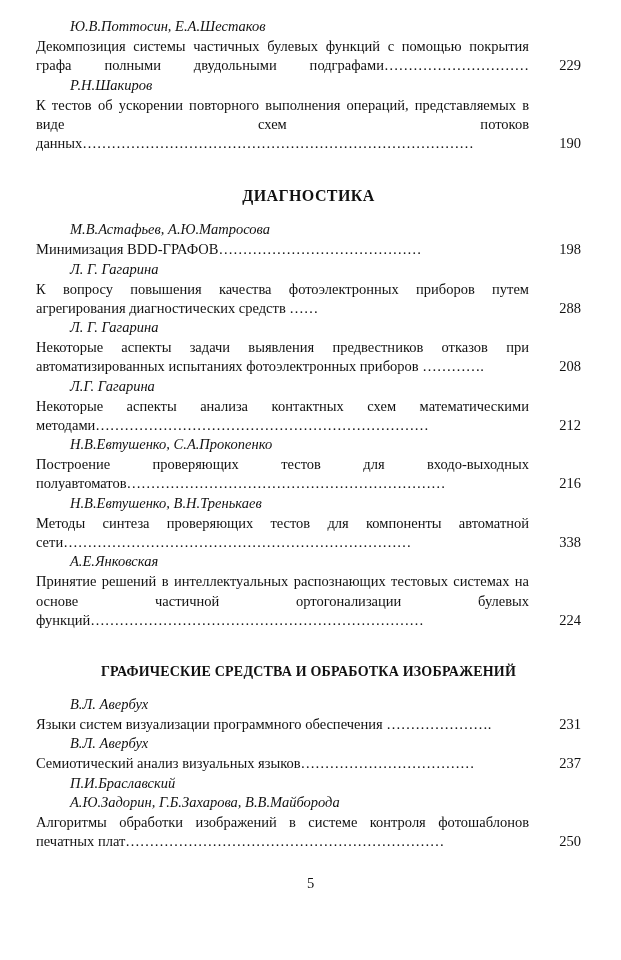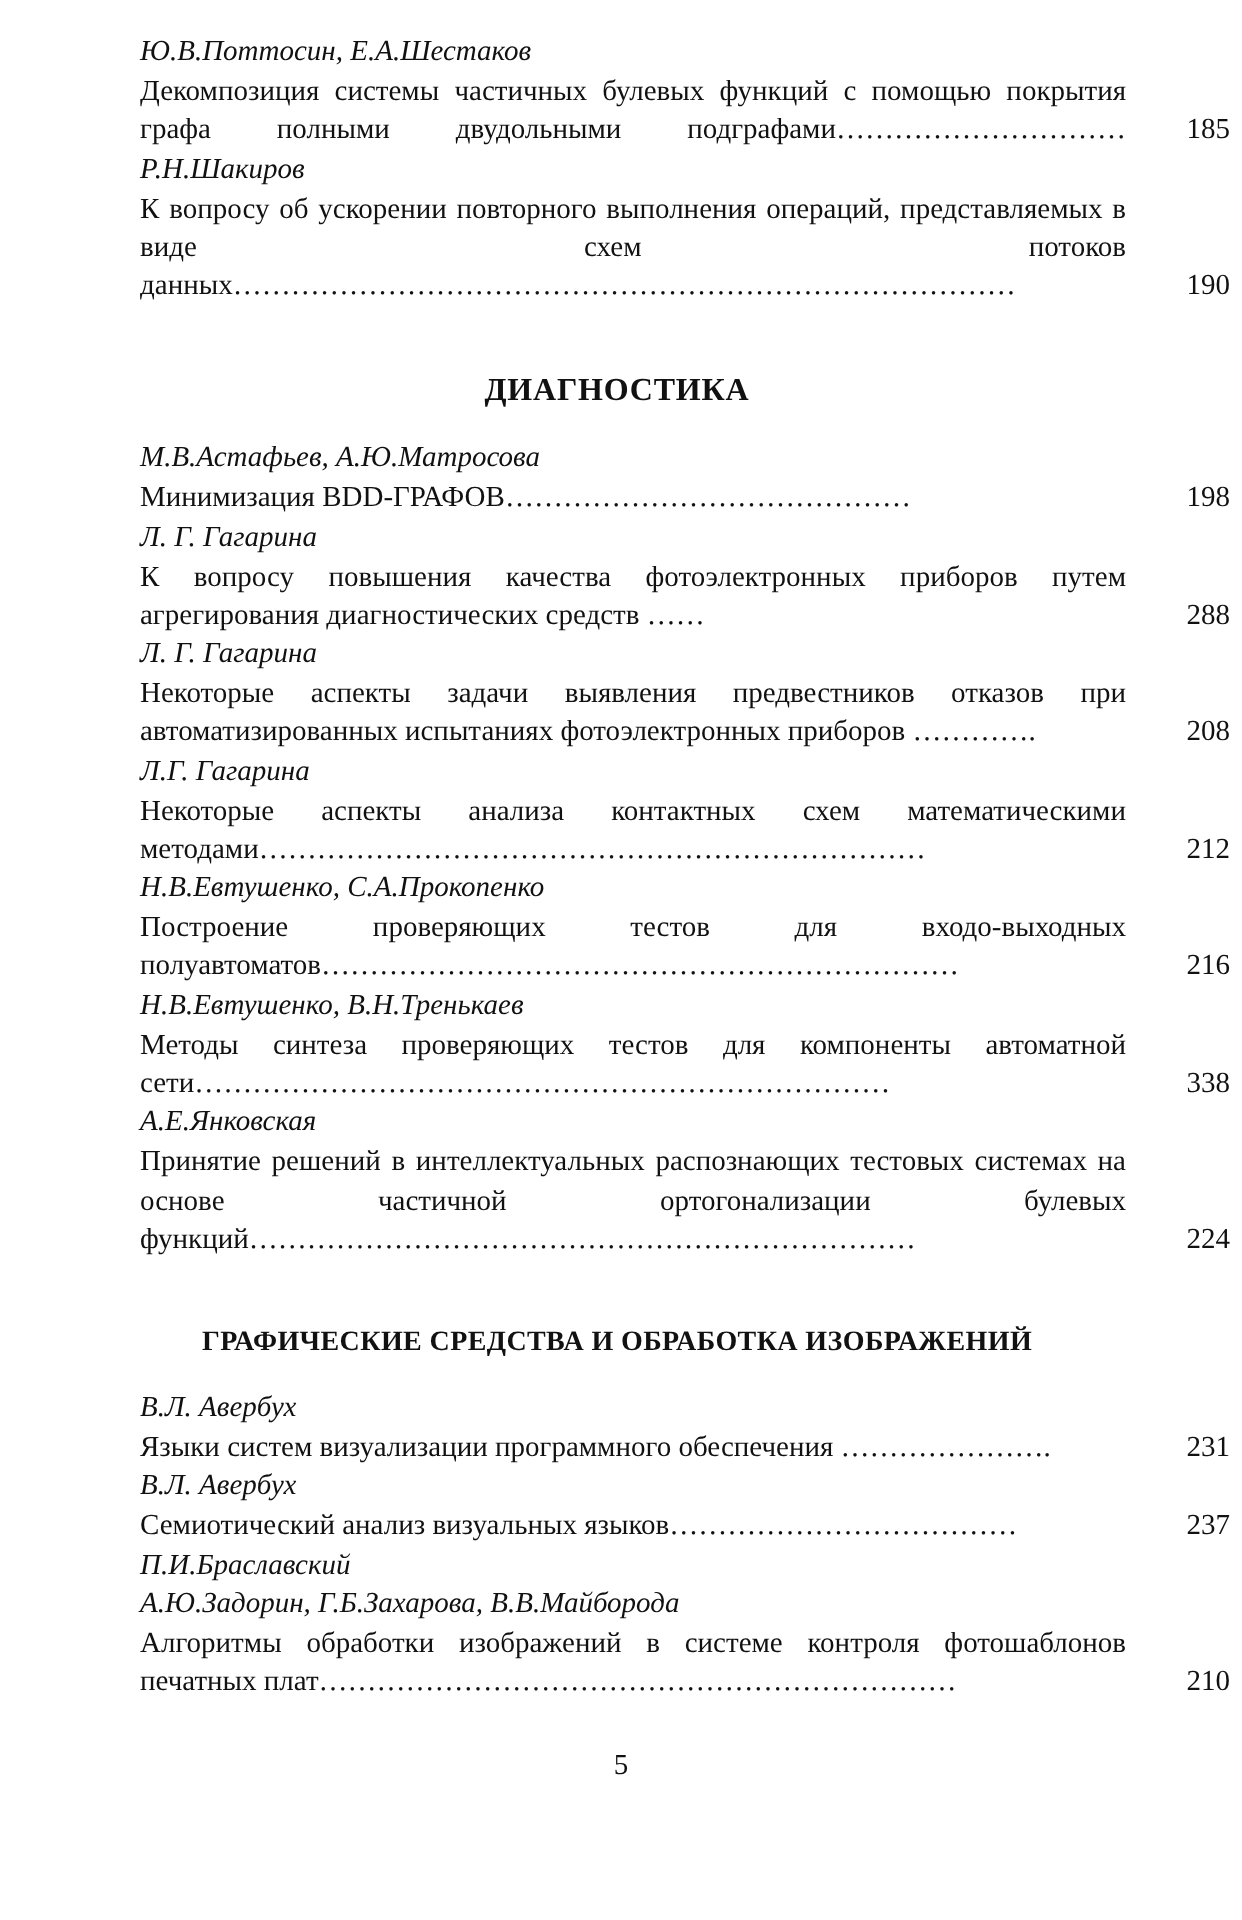--- a/index.html
+++ b/index.html
@@ -42,21 +42,20 @@
     font-style: italic;
     font-size: 14.5px;
     padding-left: 34px;
     line-height: 1.24;
     margin-bottom: 1px;
   }
   .entry-body {
     display: flex;
     align-items: center;
     width: 100%;
-    margin-left: 34px;
   }
   .title {
     flex: 1 1 auto;
     font-size: 14.5px;
     line-height: 1.33;
     text-align: justify;
     text-align-last: justify;
     padding-right: 8px;
     hyphens: none;
   }
@@ -83,28 +82,28 @@
 </head>
 <body>
 
 <div class="page">
 
   <div class="section">
     <div class="entry">
       <div class="authors">Ю.В.Поттосин, Е.А.Шестаков</div>
       <div class="entry-body">
         <div class="title">Декомпозиция системы частичных булевых функций с помощью покрытия графа полными двудольными подграфами…………………………</div>
-        <div class="page-num">185</div>
+        <div class="page-num">229</div>
       </div>
     </div>
 
     <div class="entry">
       <div class="authors">Р.Н.Шакиров</div>
       <div class="entry-body">
-        <div class="title">К вопросу об ускорении повторного выполнения операций, представляемых в виде схем потоков данных………………………………………………………………………</div>
+        <div class="title">К тестов об ускорении повторного выполнения операций, представляемых в виде схем потоков данных………………………………………………………………………</div>
         <div class="page-num">190</div>
       </div>
     </div>
   </div>
 
   <div class="section">
     <div class="section-heading">ДИАГНОСТИКА</div>
 
     <div class="entry">
       <div class="authors">М.В.Астафьев, А.Ю.Матросова</div>
@@ -183,19 +182,19 @@
     </div>
 
     <div class="entry">
       <div class="authors">П.И.Браславский</div>
     </div>
 
     <div class="entry">
       <div class="authors">А.Ю.Задорин, Г.Б.Захарова, В.В.Майборода</div>
       <div class="entry-body">
         <div class="title noJustifyLast">Алгоритмы обработки изображений в системе контроля фотошаблонов печатных плат…………………………………………………………</div>
-        <div class="page-num">210</div>
+        <div class="page-num">250</div>
       </div>
     </div>
   </div>
 
   <div class="footer-num">5</div>
 </div>
 
 </body></html>

